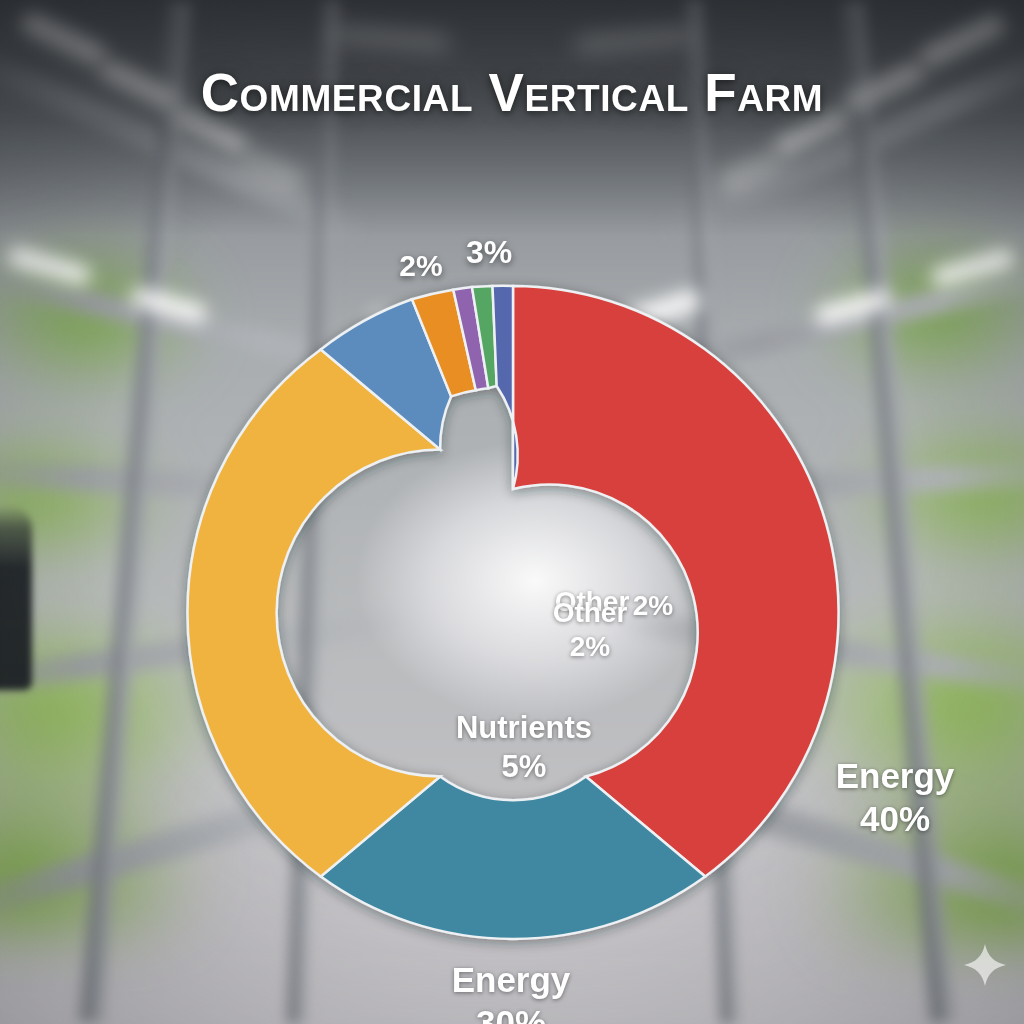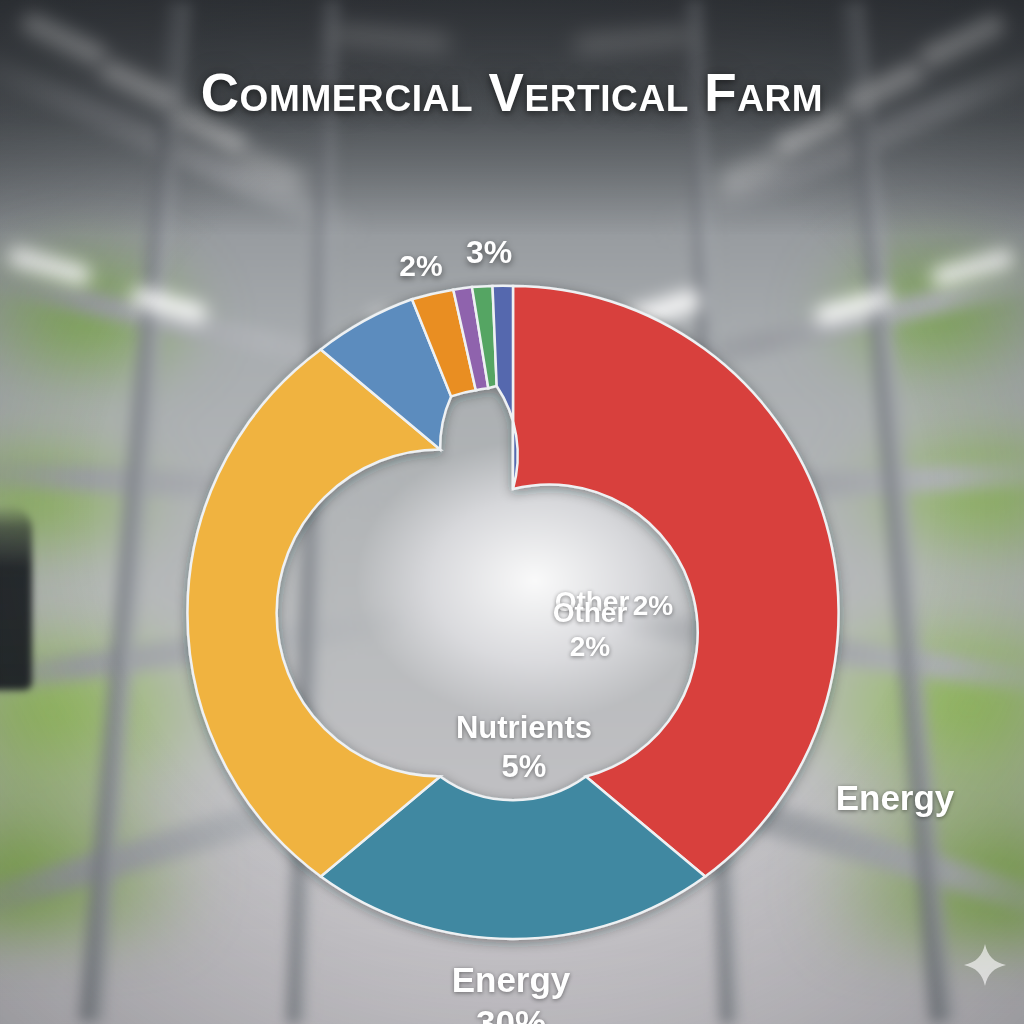--- a/index.html
+++ b/index.html
@@ -229,20 +229,21 @@
         <path fill="#8f63ad" stroke="#eef1f3" stroke-width="2.5" d="M 267.3 3.7 A 327 327 0 0 1 286.0 1.1 L 302.3 102.2 A 124 124 0 0 0 289.8 104.2 Z"></path>
 
         <path fill="#54a564" stroke="#eef1f3" stroke-width="2.5" d="M 286.0 1.1 A 327 327 0 0 1 306.5 0.0 L 310.7 100.0 A 124 124 0 0 0 302.3 102.2 Z"></path>
 
         <path fill="#5468ae" stroke="#eef1f3" stroke-width="2.5" d="M 306.5 0.0 A 327 327 0 0 1 327 0 L 327 203 A 124 124 0 0 0 310.7 100.0 Z"></path>
       </g>
     </svg>
 
     <div class="slice-label sl-energy">
       <span class="ln">Energy</span>
+      <span class="ln">40%</span>
     </div>
 
     <div class="slice-label sl-labor">
       <span class="ln">Energy</span>
       <span class="ln">30%</span>
     </div>
     <div class="slice-label sl-nutrients">
       <span class="ln">Nutrients</span>
       <span class="ln">5%</span>
     </div>

